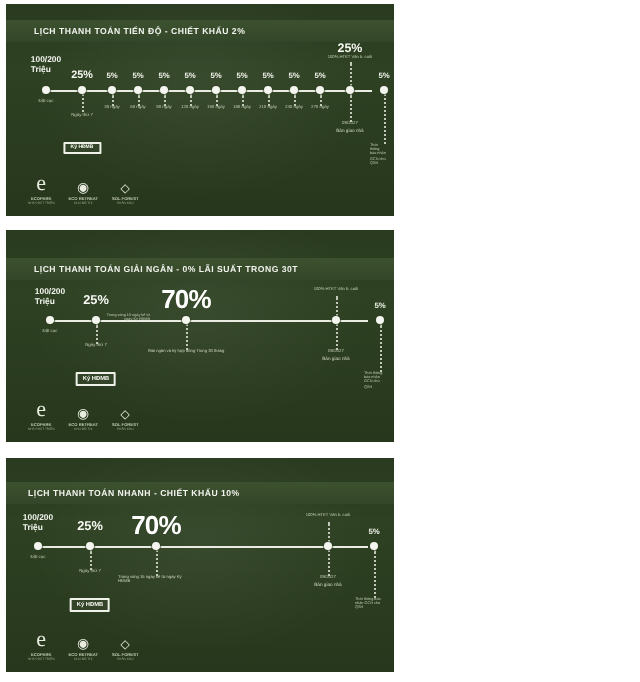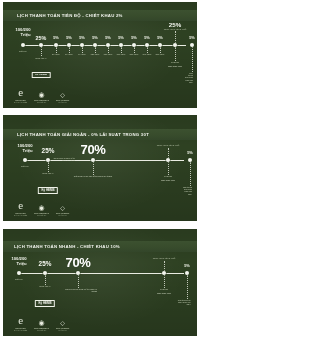--- a/index.html
+++ b/index.html
@@ -68,21 +68,21 @@
     z-index: 2;
   }
 
   .lbl {
     position: absolute;
     color: #eef1e7;
     white-space: nowrap;
     z-index: 5;
     line-height: 1.18;
   }
-  .lbl.c { transform: translateX(-50%); text-align: right; }
+  .lbl.c { transform: translateX(-50%); text-align: left; }
   .lbl.r { transform: translateX(-100%); text-align: right; }
 
   .pct       { font-weight: bold; font-size: 5.4px; color: #f6f8f1; }
   .pct-small { font-weight: bold; font-size: 3.9px; color: #eef1e7; }
   .pct-big   { font-weight: bold; font-size: 13px; color: #ffffff; letter-spacing: -0.4px; }
   .money     { font-weight: bold; font-size: 4.2px; color: #f4f6ef; }
   .micro     { font-size: 2.2px; color: #c3cdb4; }
   .note      { font-size: 2.35px; color: #d3dcc6; }
 
   .boxed {

